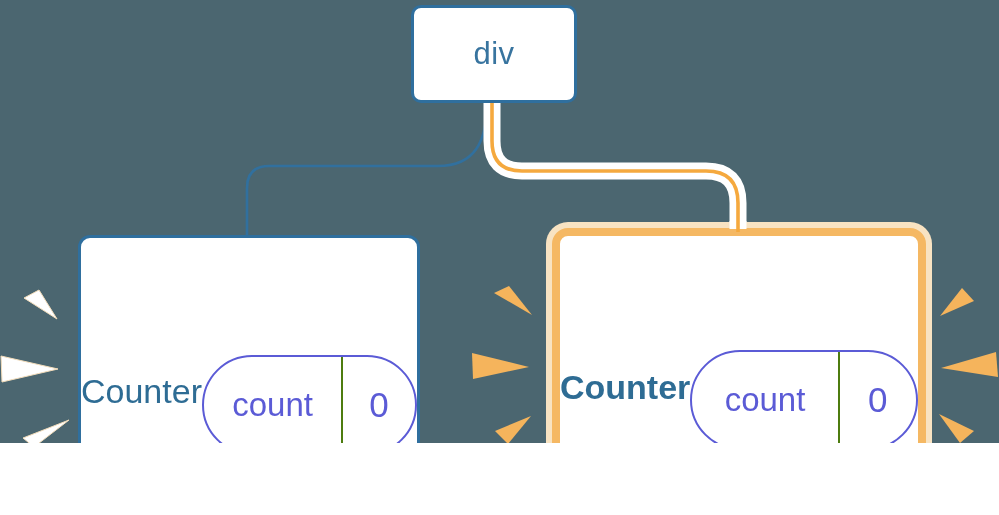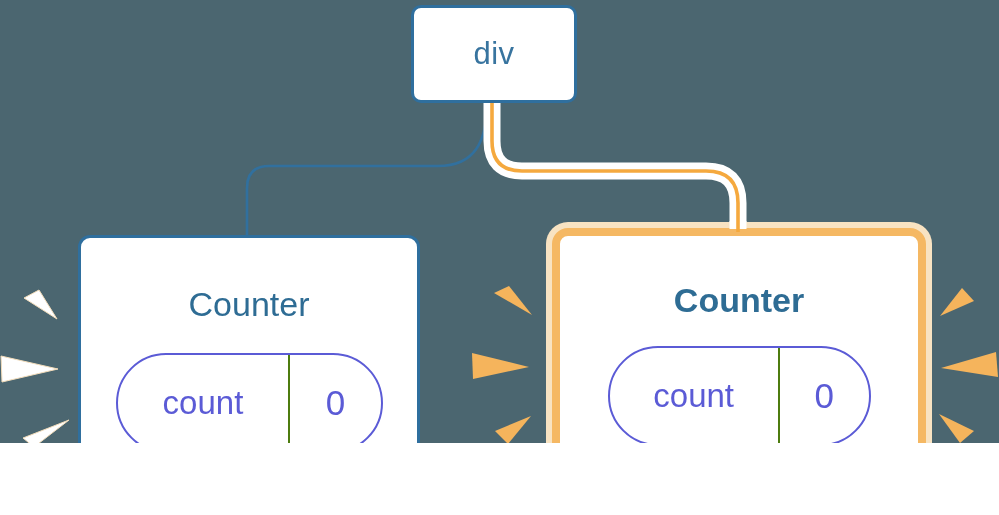--- a/index.html
+++ b/index.html
@@ -16,21 +16,21 @@
     box-sizing:border-box;
     background:#ffffff;border:3px solid #2F6F9E;border-radius:10px;
     display:flex;align-items:center;justify-content:center;
     z-index:3;
   }
   .node-root .label{
     color:#38749F;font-size:31px;font-weight:500;letter-spacing:.5px;
   }
   .card{
     position:absolute;box-sizing:border-box;background:#ffffff;
-    display:flex;flex-direction:column;align-items:center;
+    display:flex;flex-direction:row;align-items:center;
     z-index:3;
   }
   .card-left{
     left:78px;top:235px;width:342px;height:265px;
     border:3px solid #2F6F9E;border-radius:12px;
     padding-top:46px;
   }
   .card-right{
     left:552px;top:228px;width:374px;height:274px;
     border:8px solid #F5B863;border-radius:16px;

